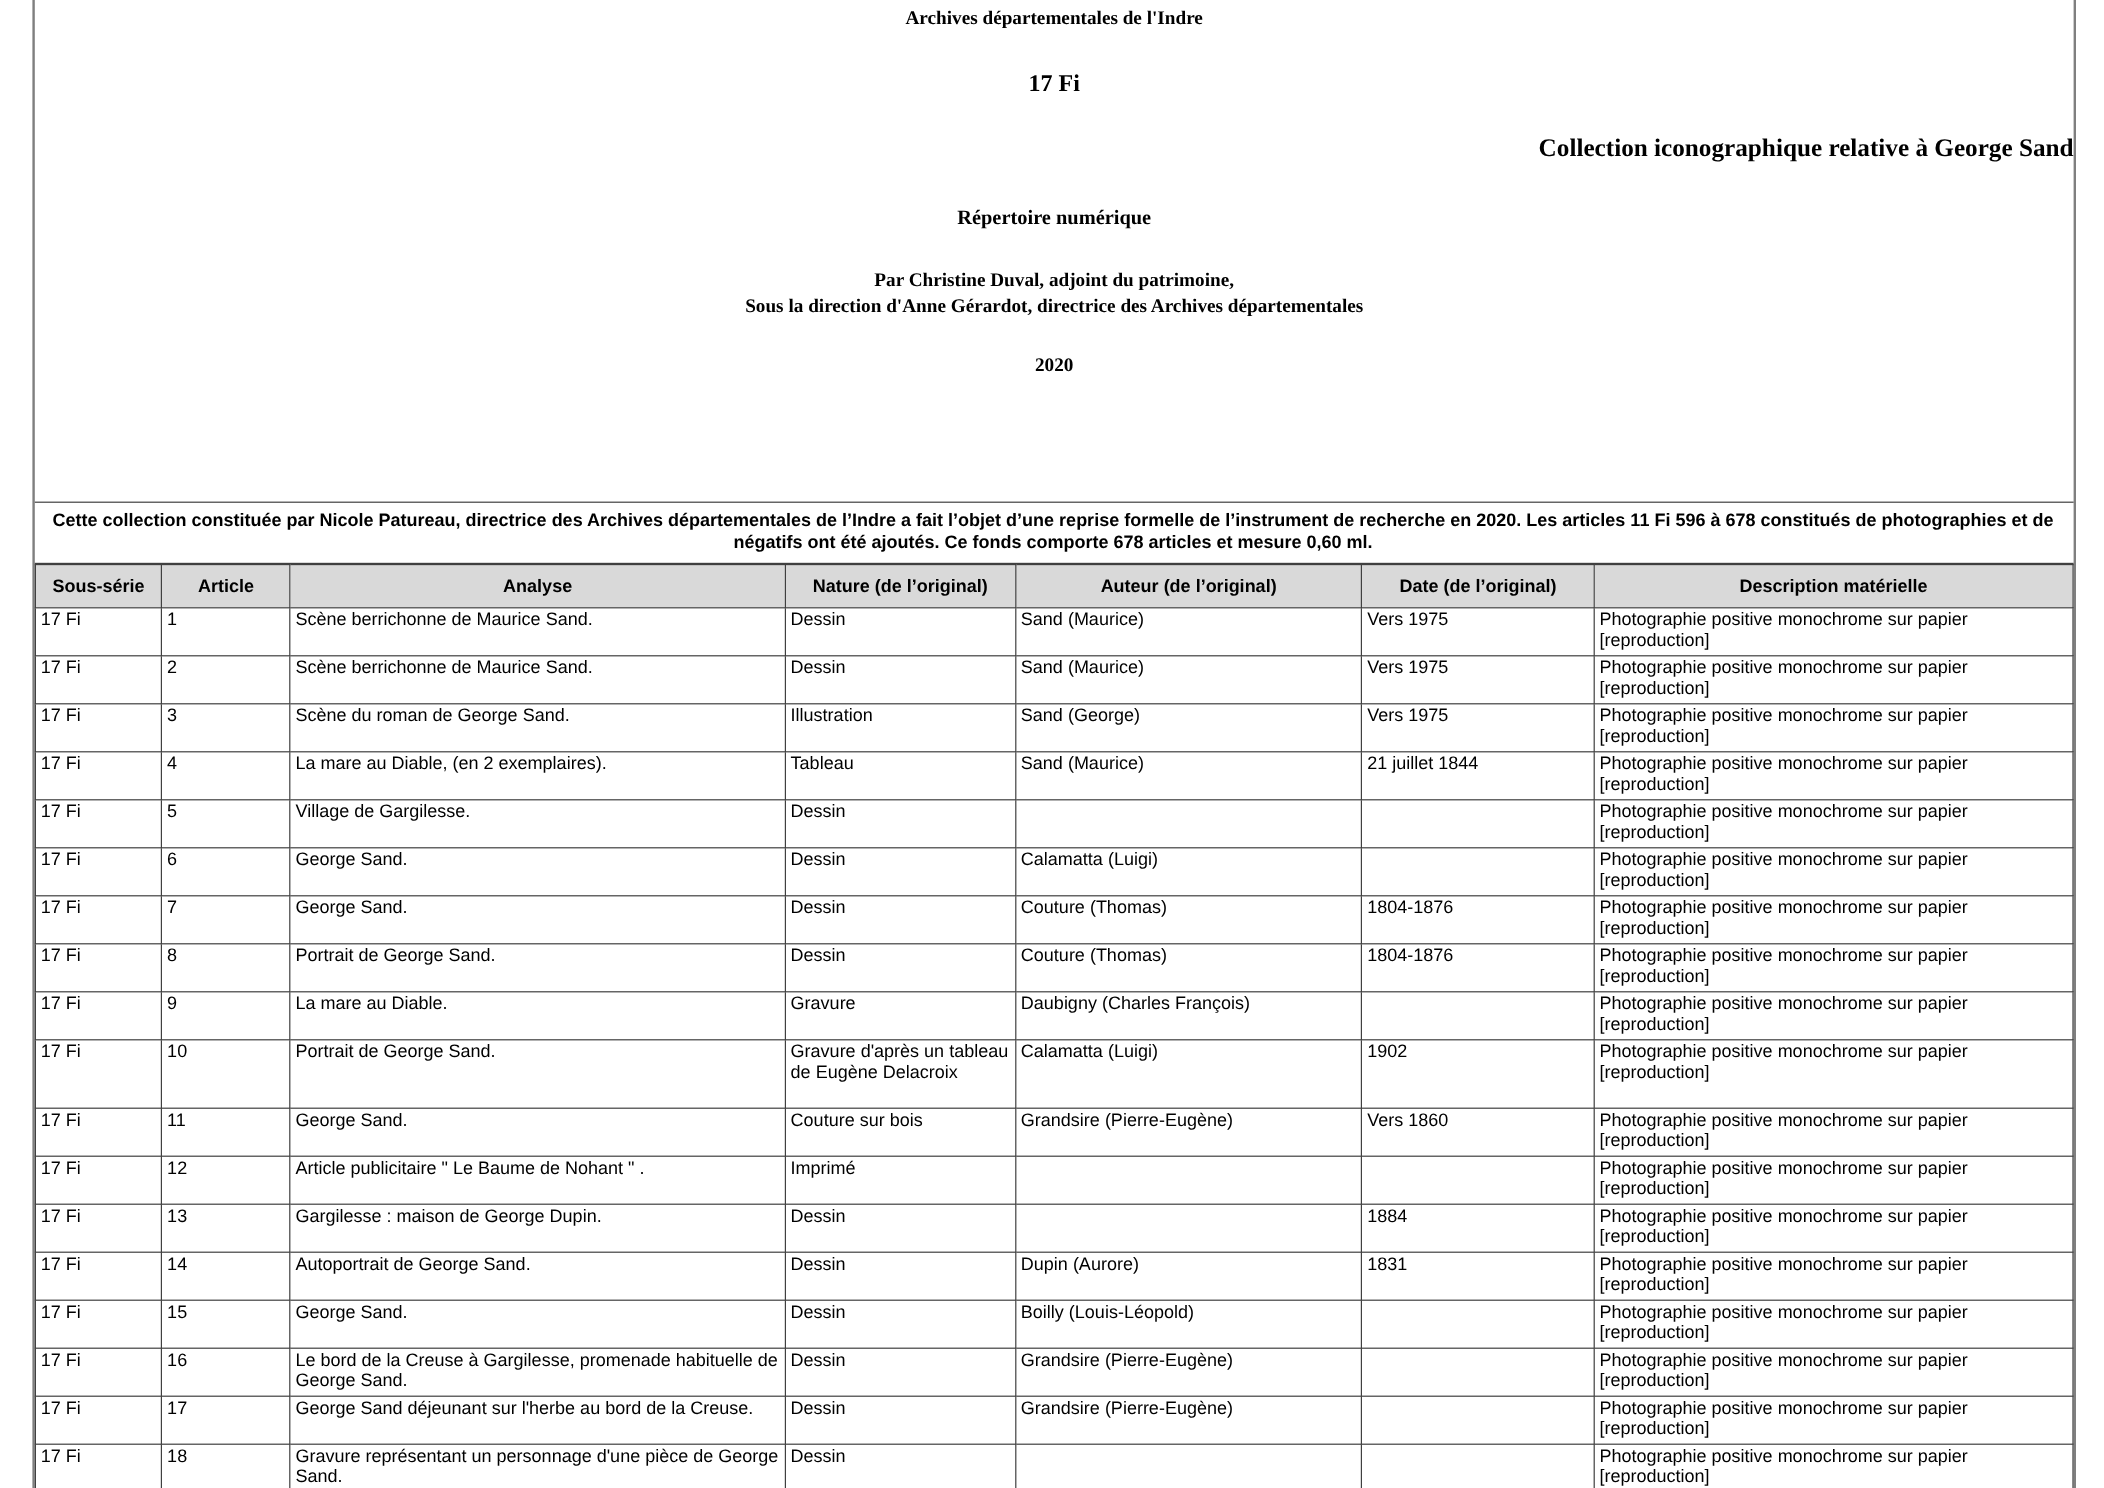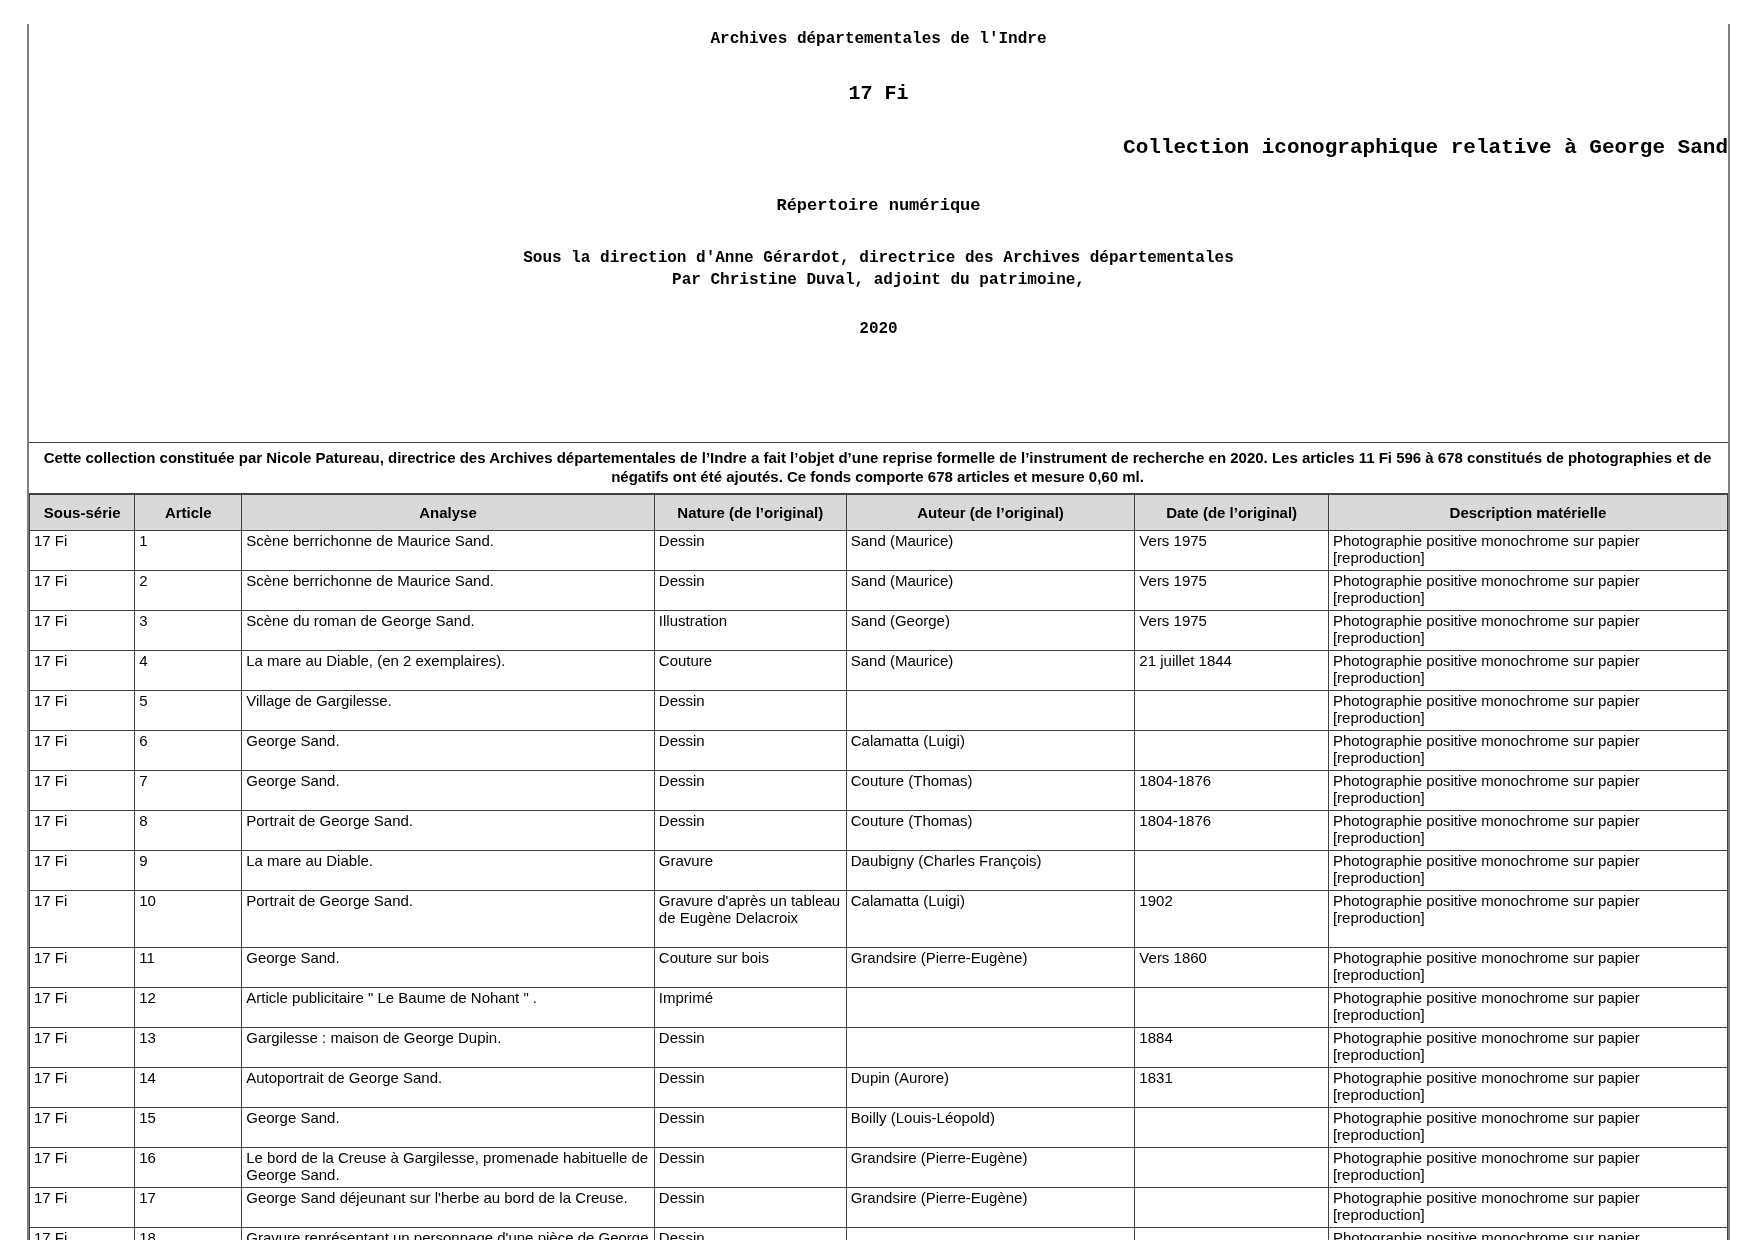--- a/index.html
+++ b/index.html
@@ -3,21 +3,21 @@
 <meta charset="utf-8">
 <style>
   html,body{margin:0;padding:0;background:#ffffff;}
   body{width:1753px;height:1240px;overflow:hidden;
        font-family:"Liberation Sans",sans-serif;color:#000;}
   .page{position:relative;margin-left:27px;width:1703px;height:1240px;
         border-left:2px solid #7f7f7f;border-right:2px solid #7f7f7f;
         box-sizing:border-box;background:#fff;}
   
   .titleblock{height:418px;box-sizing:border-box;text-align:center;
-              font-family:Liberation Mono, monospace;font-weight:bold;margin-top:24px;}
+              font-family:Liberation Serif, serif;font-weight:bold;}
   .t-institution{padding-top:6px;font-size:16px;line-height:19px;}
   .t-series{margin-top:33px;font-size:20px;line-height:24px;}
   .t-title{margin-top:29px;font-size:21px;line-height:25px;text-align:right;}
   .t-sd{margin-top:35px;font-size:15px;line-height:18px;}
   .t-repertoire{margin-top:36px;font-size:17px;line-height:20px;}
   .t-authors{margin-top:31px;font-size:16px;line-height:22px;}
   .t-place{margin-top:27px;font-size:16px;line-height:22px;}
   
   .introbox{border-top:1px solid #404040;border-bottom:1px solid #404040;
             box-sizing:border-box;min-height:52px;padding:5px 14px 4px 12px;
@@ -37,22 +37,22 @@
 <body>
 
 <div class="page">
 
   <div class="titleblock">
     <div class="t-institution">Archives départementales de l'Indre</div>
     <div class="t-series">17 Fi</div>
     <div class="t-title">Collection iconographique relative à George Sand</div>
     <div class="t-repertoire">Répertoire numérique</div>
     <div class="t-authors">
+      <div>Par Christine Duval, adjoint du patrimoine,</div>
       <div>Sous la direction d'Anne Gérardot, directrice des Archives départementales</div>
-      <div>Par Christine Duval, adjoint du patrimoine,</div>
     </div>
     <div class="t-place">
       <div>2020</div>
     </div>
   </div>
 
   <div class="introbox">Cette collection constituée par Nicole Patureau, directrice des Archives départementales de l’Indre a fait l’objet d’une reprise formelle de l’instrument de recherche en 2020. Les articles 11 Fi 596 à 678 constitués de photographies et de négatifs ont été ajoutés. Ce fonds comporte 678 articles et mesure  0,60 ml.</div>
 
   <table class="catalog">
     <colgroup>
@@ -100,21 +100,21 @@
           <td>Scène  du roman de George Sand.</td>
           <td>Illustration</td>
           <td>Sand (George)</td>
           <td>Vers 1975</td>
           <td>Photographie positive monochrome sur papier [reproduction]</td>
         </tr>
         <tr>
           <td>17 Fi</td>
           <td>4</td>
           <td>La mare au Diable, (en 2 exemplaires).</td>
-          <td>Couture</td>
+          <td>Tableau</td>
           <td>Sand (Maurice)</td>
           <td>21 juillet 1844</td>
           <td>Photographie positive monochrome sur papier [reproduction]</td>
         </tr>
         <tr>
           <td>17 Fi</td>
           <td>5</td>
           <td>Village de Gargilesse.</td>
           <td>Dessin</td>
           <td></td>

